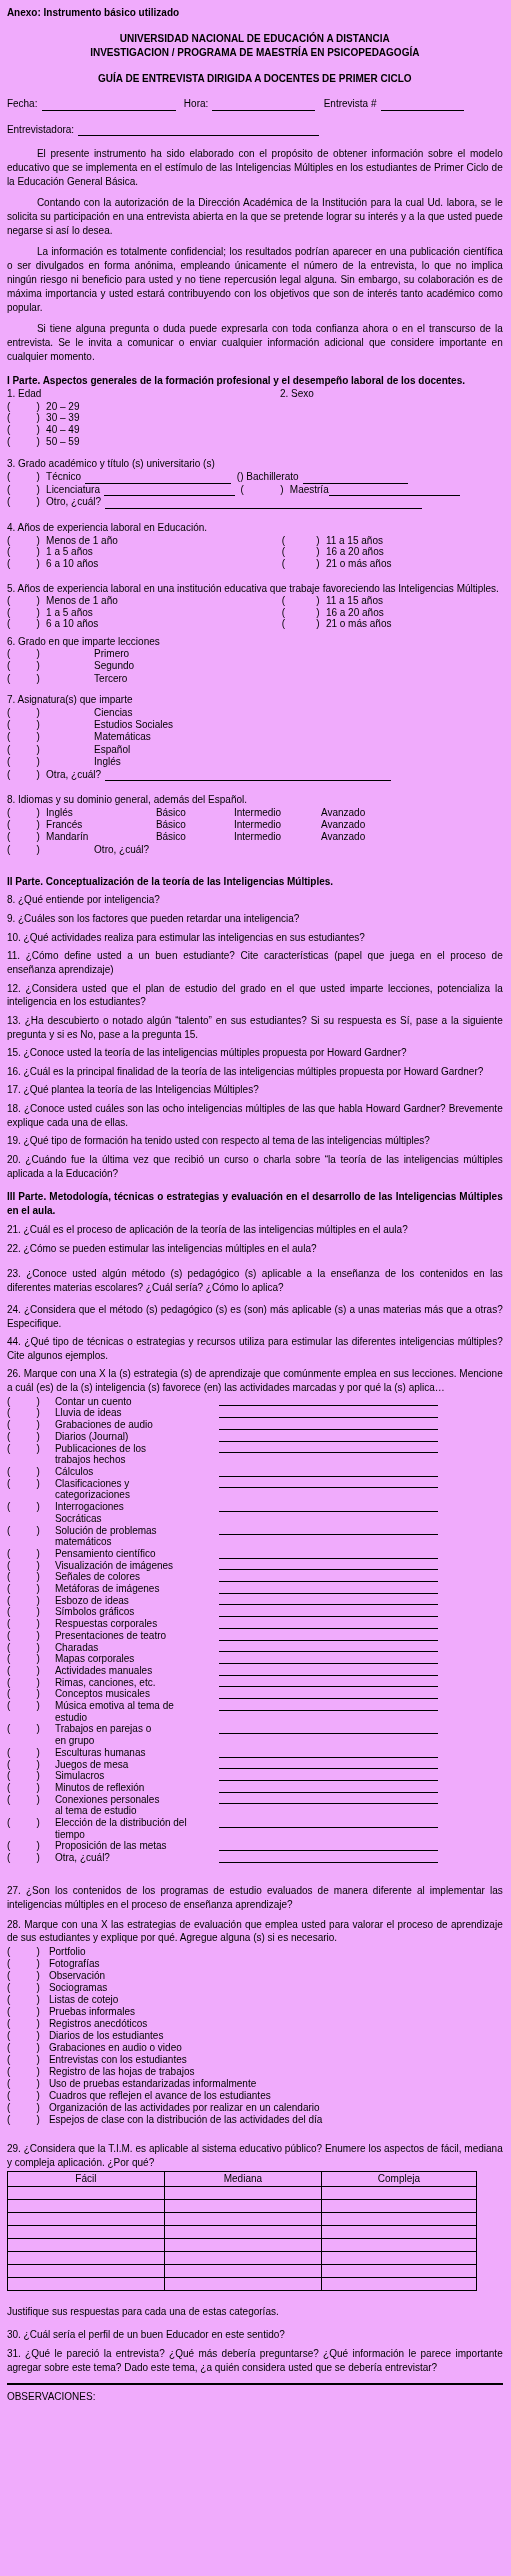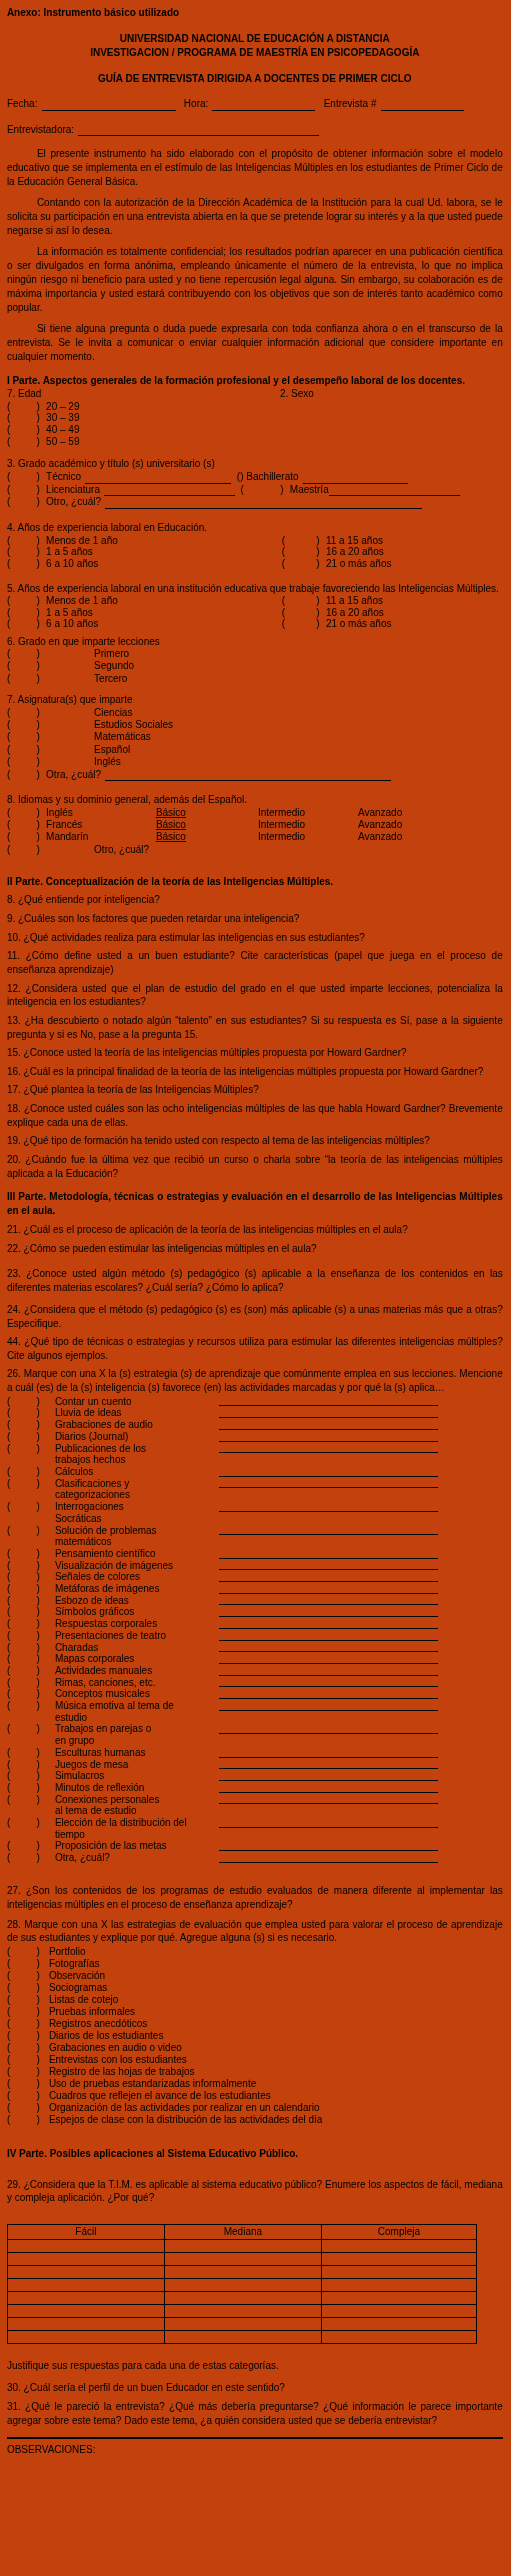--- a/index.html
+++ b/index.html
@@ -1,18 +1,18 @@
 <!DOCTYPE html>
 <html style="font-size:11px"><head>
 <meta charset="utf-8">
 <style>
   html,body{margin:0;padding:0;background:#fff;}
   .doc{
     width:511px;height:2576px;box-sizing:border-box;
-    padding:5.5px 8.3px 0 6.9px;overflow:hidden;background:#c2410c;color:#000;
+    padding:5.5px 8.3px 0 6.9px;overflow:hidden;background:#f0abfc;color:#000;
     font-family:"Liberation Sans","DejaVu Sans",sans-serif;
     font-size:10px;line-height:13.8px;
   }
   .bold{font-weight:bold;}
   .center{text-align:center;}
   .t1{margin-top:13px;}
   .subtitle{margin-top:12.4px;}
   .frow{display:flex;align-items:flex-end;margin-top:11px;line-height:13.8px;}
   .frow2{margin-top:11.7px;}
   .wline{display:inline-block;border-bottom:0.7px solid #000;height:10.3px;flex:none;}
@@ -50,31 +50,31 @@
   .lbl{flex:none;}
   .mr8{margin-right:5.5px;}
   .w152{width:105px;}.w190{width:131px;}
   .mr138{margin-right:95px;}.mr63{margin-right:43px;}.mr118{margin-right:81px;}.mr163{margin-right:112px;}
   .prow{display:flex;line-height:11.7px;}
   .pleft{width:270px;flex:none;display:flex;}
   .pright{flex:1;display:flex;}
   .lrow{display:flex;line-height:12.4px;}
   .lcell{width:149px;flex:none;display:flex;}
   .lv{flex:none;}
-  .lv1{width:102px;text-decoration:underline;}
-  .lv2{width:100px;}
+  .lv1{width:78px;}
+  .lv2{width:87px;}
   .chklist{margin-top:0.7px;}
   .chkrow{display:flex;align-items:flex-start;line-height:11.7px;}
   .chklabel{width:164px;flex:none;margin-left:15px;}
   .chklabel .l1,.chklabel .l2{display:block;}
   .ansline{width:219px;flex:none;border-bottom:0.7px solid #000;height:9.7px;}
   .chklist2{margin-top:0.7px;}
   .chkrow2{display:flex;line-height:12px;}
   .chkrow2 .olabel{margin-left:9px;}
-  table.apptable{border-collapse:collapse;border:1.4px solid #000;width:470px;margin-top:19px;padding-left:30px;}
+  table.apptable{border-collapse:collapse;border:1.4px solid #000;width:470px;margin-top:1px;padding-left:30px;}
   table.apptable th,table.apptable td{border:0.7px solid #000;padding:0;}
   table.apptable th{height:12.4px;font-weight:normal;font-size:10px;text-align:center;}
   table.apptable td{height:12px;}
   .note{margin-top:14.5px;line-height:13.8px;}
   .thickline{border-top:2.1px solid #000;margin-top:9px;}
   .obs{margin-top:4.8px;line-height:13.8px;}
 </style>
 </head>
 <body>
 
@@ -108,21 +108,21 @@
 
       <p class="para">La información es totalmente confidencial; los resultados podrían aparecer en una publicación científica o ser divulgados en forma anónima, empleando únicamente el número de la entrevista, lo que no implica ningún riesgo ni beneficio para usted y no tiene repercusión legal alguna. Sin embargo, su colaboración es de máxima importancia y usted estará contribuyendo con los objetivos que son de interés tanto académico como popular.</p>
 
       <p class="para">Si tiene alguna pregunta o duda puede expresarla con toda confianza ahora o en el transcurso de la entrevista. Se le invita a comunicar o enviar cualquier información adicional que considere importante en cualquier momento.</p>
     </div>
 
   <div class="ph ph1">I Parte. Aspectos generales de la formación profesional y el desempeño laboral de los docentes.</div>
 
   <div class="cols2">
     <div class="colL">
-      <div class="qlabel">7. Edad</div>
+      <div class="qlabel">1. Edad</div>
       <div>
 
           <div class="optrow">
             <span class="cb"></span>
             <span class="olabel">20 – 29</span>
           </div>
 
           <div class="optrow">
             <span class="cb"></span>
             <span class="olabel">30 – 39</span>
@@ -734,21 +734,20 @@
         <span class="cb"></span>
         <span class="olabel">Organización de las actividades por realizar en un calendario</span>
       </div>
 
       <div class="chkrow2">
         <span class="cb"></span>
         <span class="olabel">Espejos de clase con la distribución de las actividades del día</span>
       </div>
     </div>
 
-  <div class="ph ph4">IV Parte. Posibles aplicaciones al Sistema Educativo Público.</div>
   <p class="q mt24">29. ¿Considera que la T.I.M. es aplicable al sistema educativo público? Enumere los aspectos de fácil, mediana y compleja aplicación. ¿Por qué?</p>
 
   <table class="apptable">
     <thead>
       <tr>
         <th style="width:156px">Fácil</th>
         <th style="width:156px">Mediana</th>
         <th>Compleja</th>
       </tr>
     </thead>

